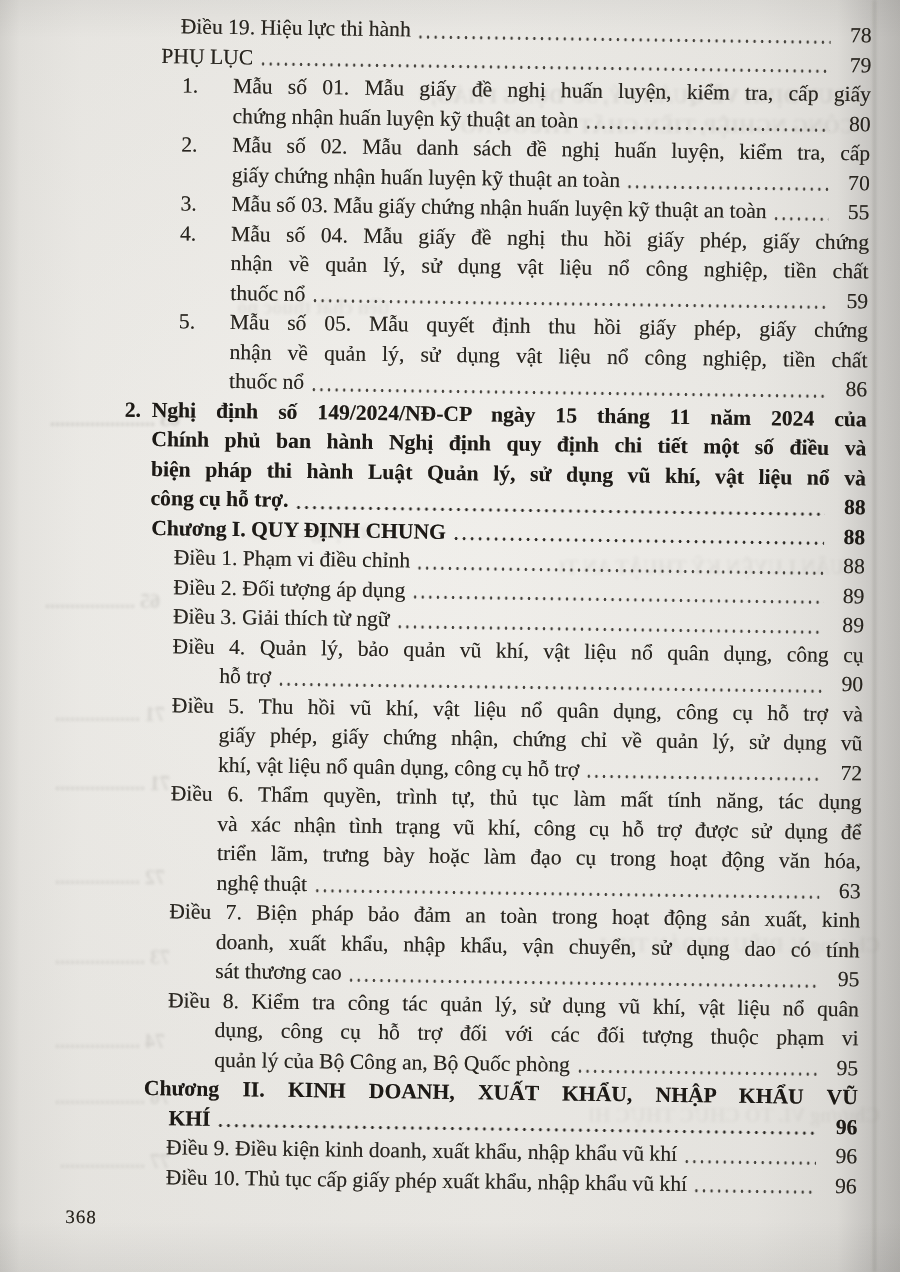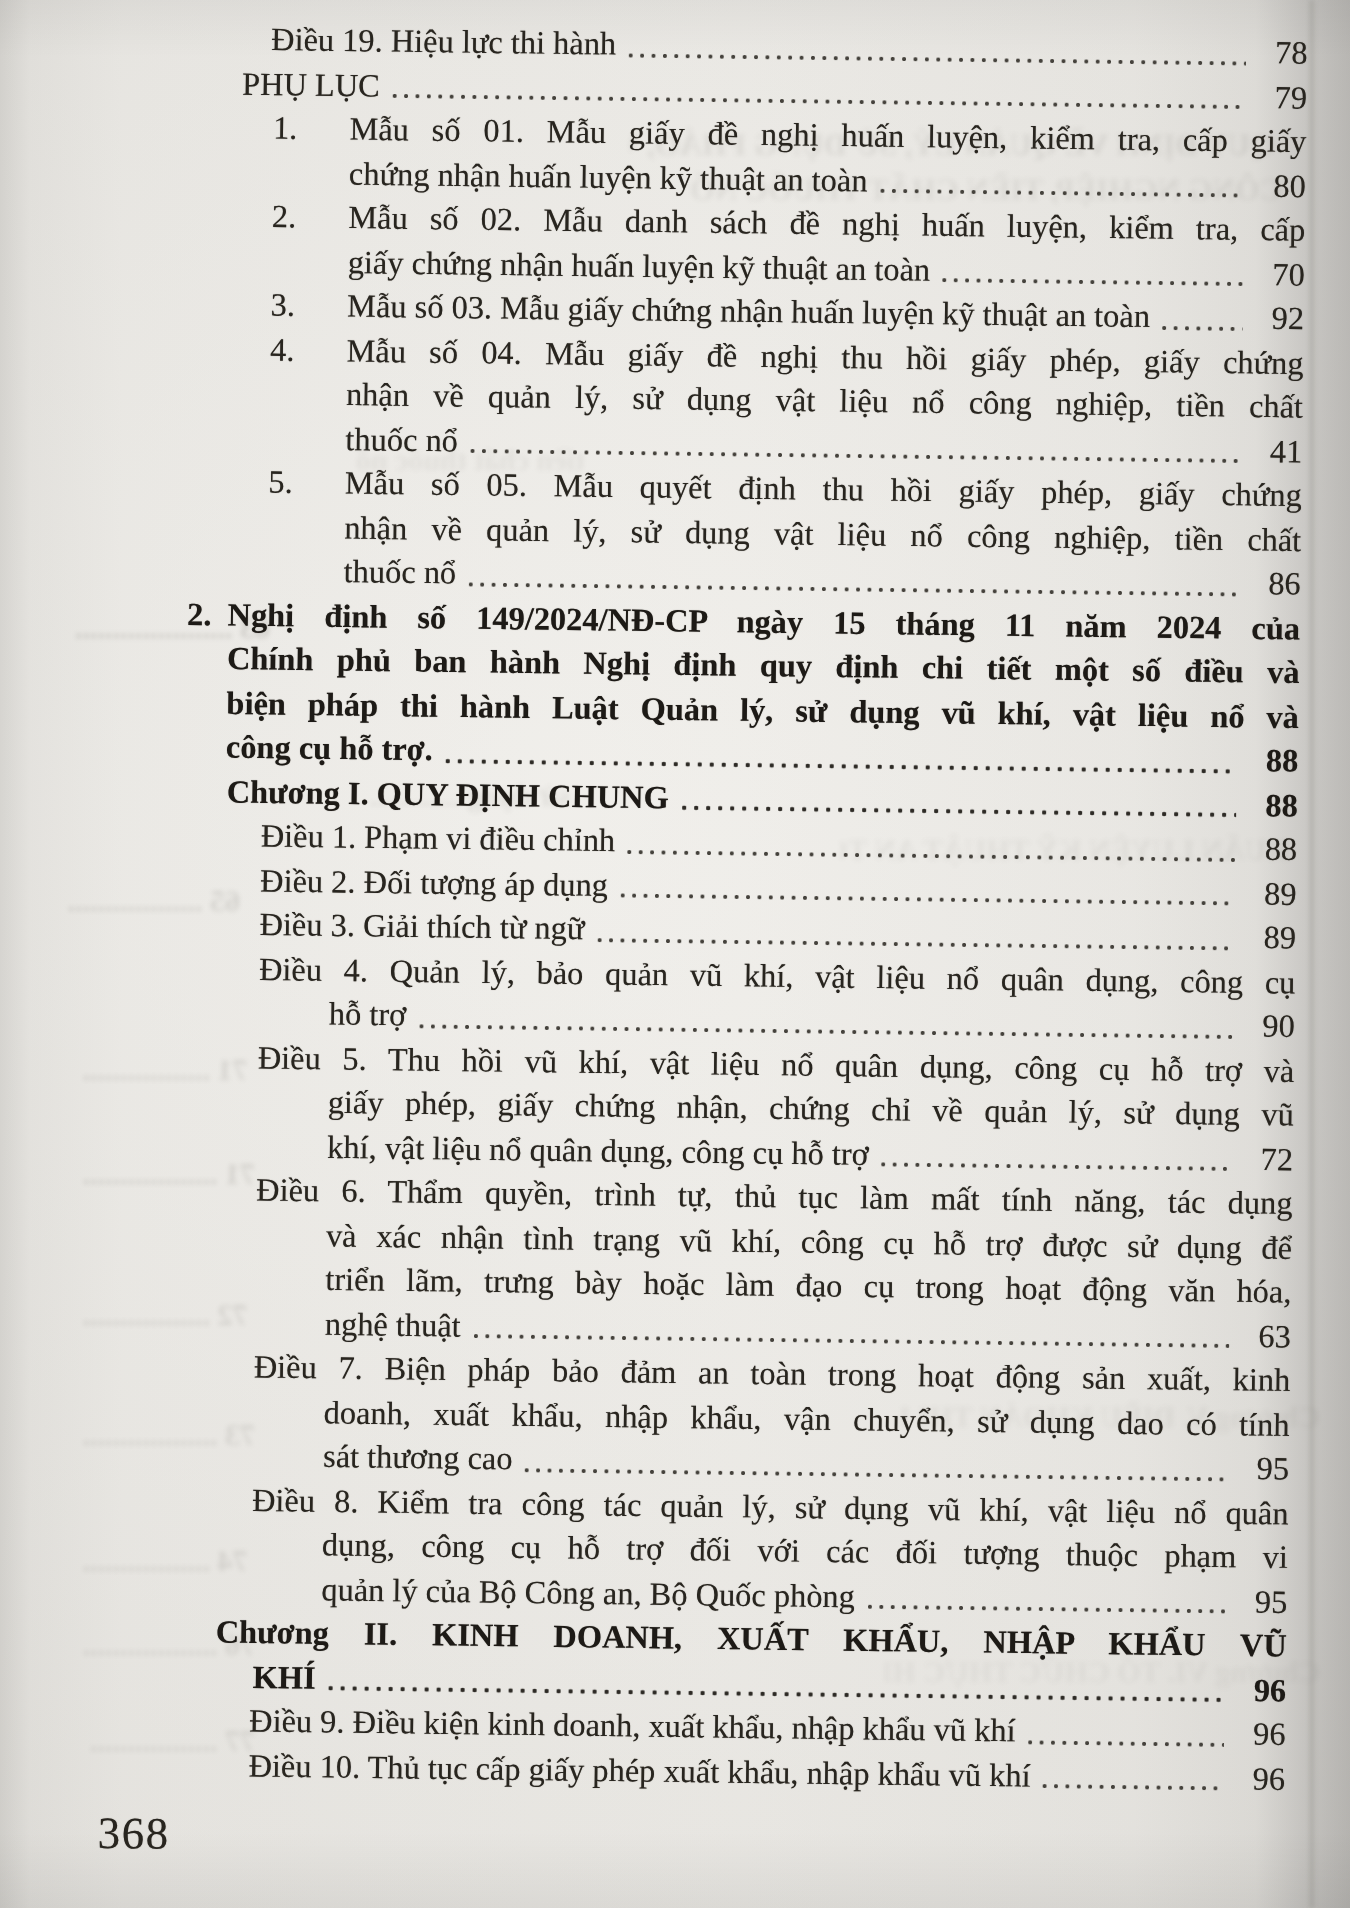--- a/index.html
+++ b/index.html
@@ -31,21 +31,21 @@
     flex:1 1 auto;min-width:14px;height:9px;align-self:flex-end;
     margin:0 5px 4px 6px;
     background-image:radial-gradient(circle,#45423c 1.15px,rgba(0,0,0,0) 1.55px);
     background-size:7.6px 9px;background-repeat:repeat-x;background-position:0 55%;
   }
   .entry.bold .leader{
     background-image:radial-gradient(circle,#2e2b26 1.3px,rgba(0,0,0,0) 1.7px);
     background-size:8px 9px;
   }
   .pg{flex:0 0 auto;min-width:36px;text-align:right;}
-  .footer-num{position:absolute;left:81px;top:1195px;font-size:30px;letter-spacing:1px;}
+  .footer-num{position:absolute;left:81px;top:1195px;font-size:19px;letter-spacing:1px;}
   .artifact{
     position:absolute;white-space:nowrap;font-weight:bold;
     transform:scaleX(-1);filter:blur(1.8px);color:#59564f;overflow:hidden;
     pointer-events:none;
   }
 </style>
 </head>
 <body>
 
 <div class="page">
@@ -99,31 +99,31 @@
             <span class="t">giấy chứng nhận huấn luyện kỹ thuật an toàn</span>
             <span class="leader"></span>
             <span class="pg">70</span>
           </div>
         </div>
         <div class="entry">
           <span class="marker" style="left: 183px;">3.</span>
           <div class="ln ln-first ln-last" style="padding-left: 234px;">
             <span class="t">Mẫu số 03. Mẫu giấy chứng nhận huấn luyện kỹ thuật an toàn</span>
             <span class="leader"></span>
-            <span class="pg">92</span>
+            <span class="pg">55</span>
           </div>
         </div>
         <div class="entry">
           <span class="marker" style="left: 183px;">4.</span>
           <div class="ln ln-first ln-mid" style="padding-left: 234px;">Mẫu số 04. Mẫu giấy đề nghị thu hồi giấy phép, giấy chứng</div>
           <div class="ln ln-cont ln-mid" style="padding-left: 234px;">nhận về quản lý, sử dụng vật liệu nổ công nghiệp, tiền chất</div>
           <div class="ln ln-cont ln-last" style="padding-left: 234px;">
             <span class="t">thuốc nổ</span>
             <span class="leader"></span>
-            <span class="pg">41</span>
+            <span class="pg">59</span>
           </div>
         </div>
         <div class="entry">
           <span class="marker" style="left: 183px;">5.</span>
           <div class="ln ln-first ln-mid" style="padding-left: 234px;">Mẫu số 05. Mẫu quyết định thu hồi giấy phép, giấy chứng</div>
           <div class="ln ln-cont ln-mid" style="padding-left: 234px;">nhận về quản lý, sử dụng vật liệu nổ công nghiệp, tiền chất</div>
           <div class="ln ln-cont ln-last" style="padding-left: 234px;">
             <span class="t">thuốc nổ</span>
             <span class="leader"></span>
             <span class="pg">86</span>

